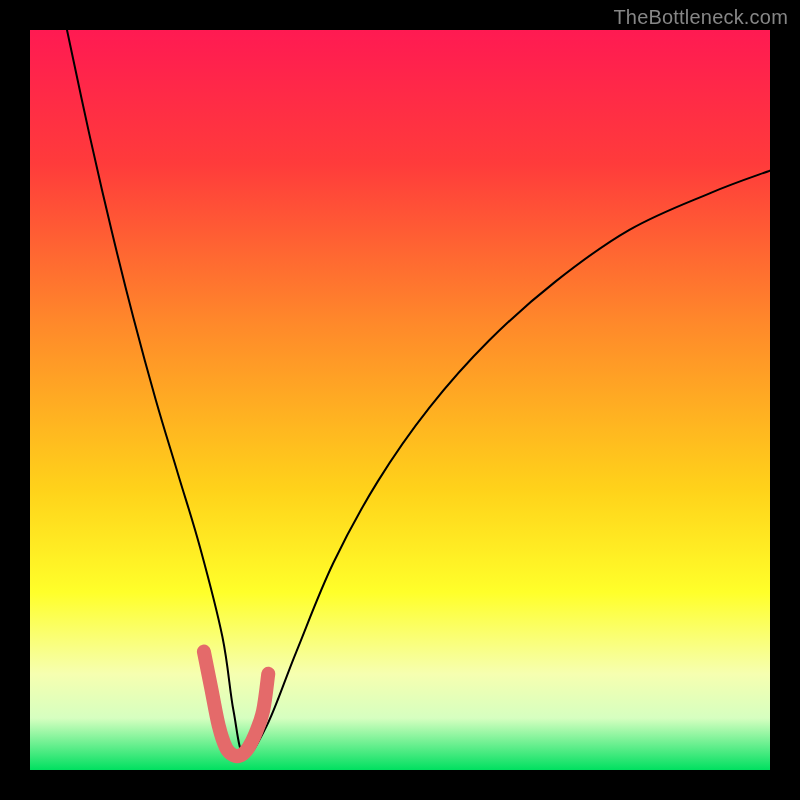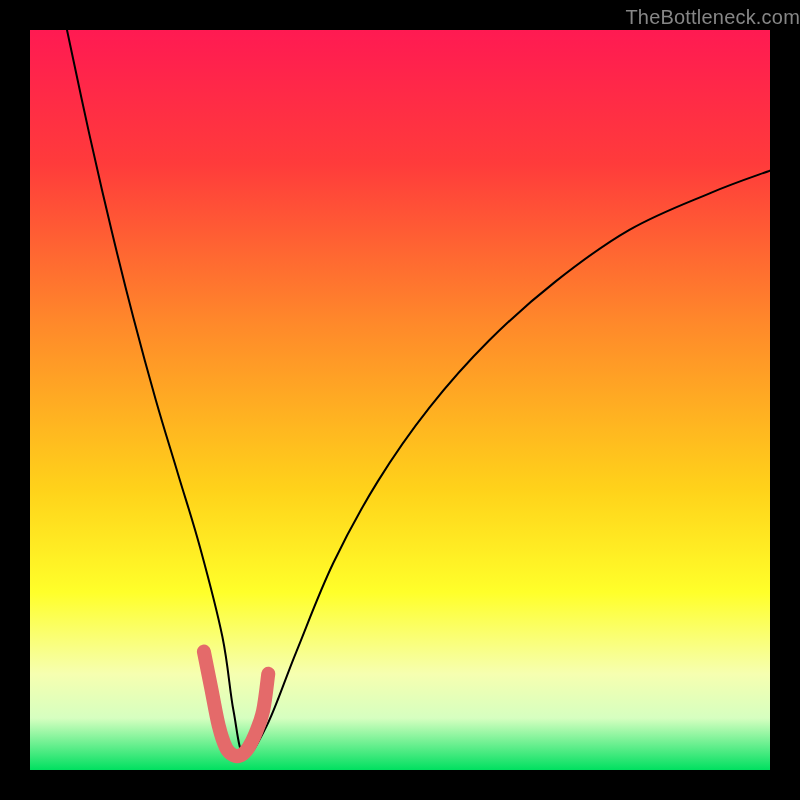--- a/index.html
+++ b/index.html
@@ -7,21 +7,21 @@
     padding: 0;
     width: 800px;
     height: 800px;
     background: #000;
     font-family: Arial, Helvetica, sans-serif;
     overflow: hidden;
   }
   .watermark {
     position: absolute;
     top: 6px;
-    right: 0;
+    right: 12px;
     color: #868686;
     font-size: 20px;
     font-weight: 500;
     letter-spacing: 0.2px;
     z-index: 10;
   }
   .frame {
     position: absolute;
     top: 30px;
     left: 30px;

